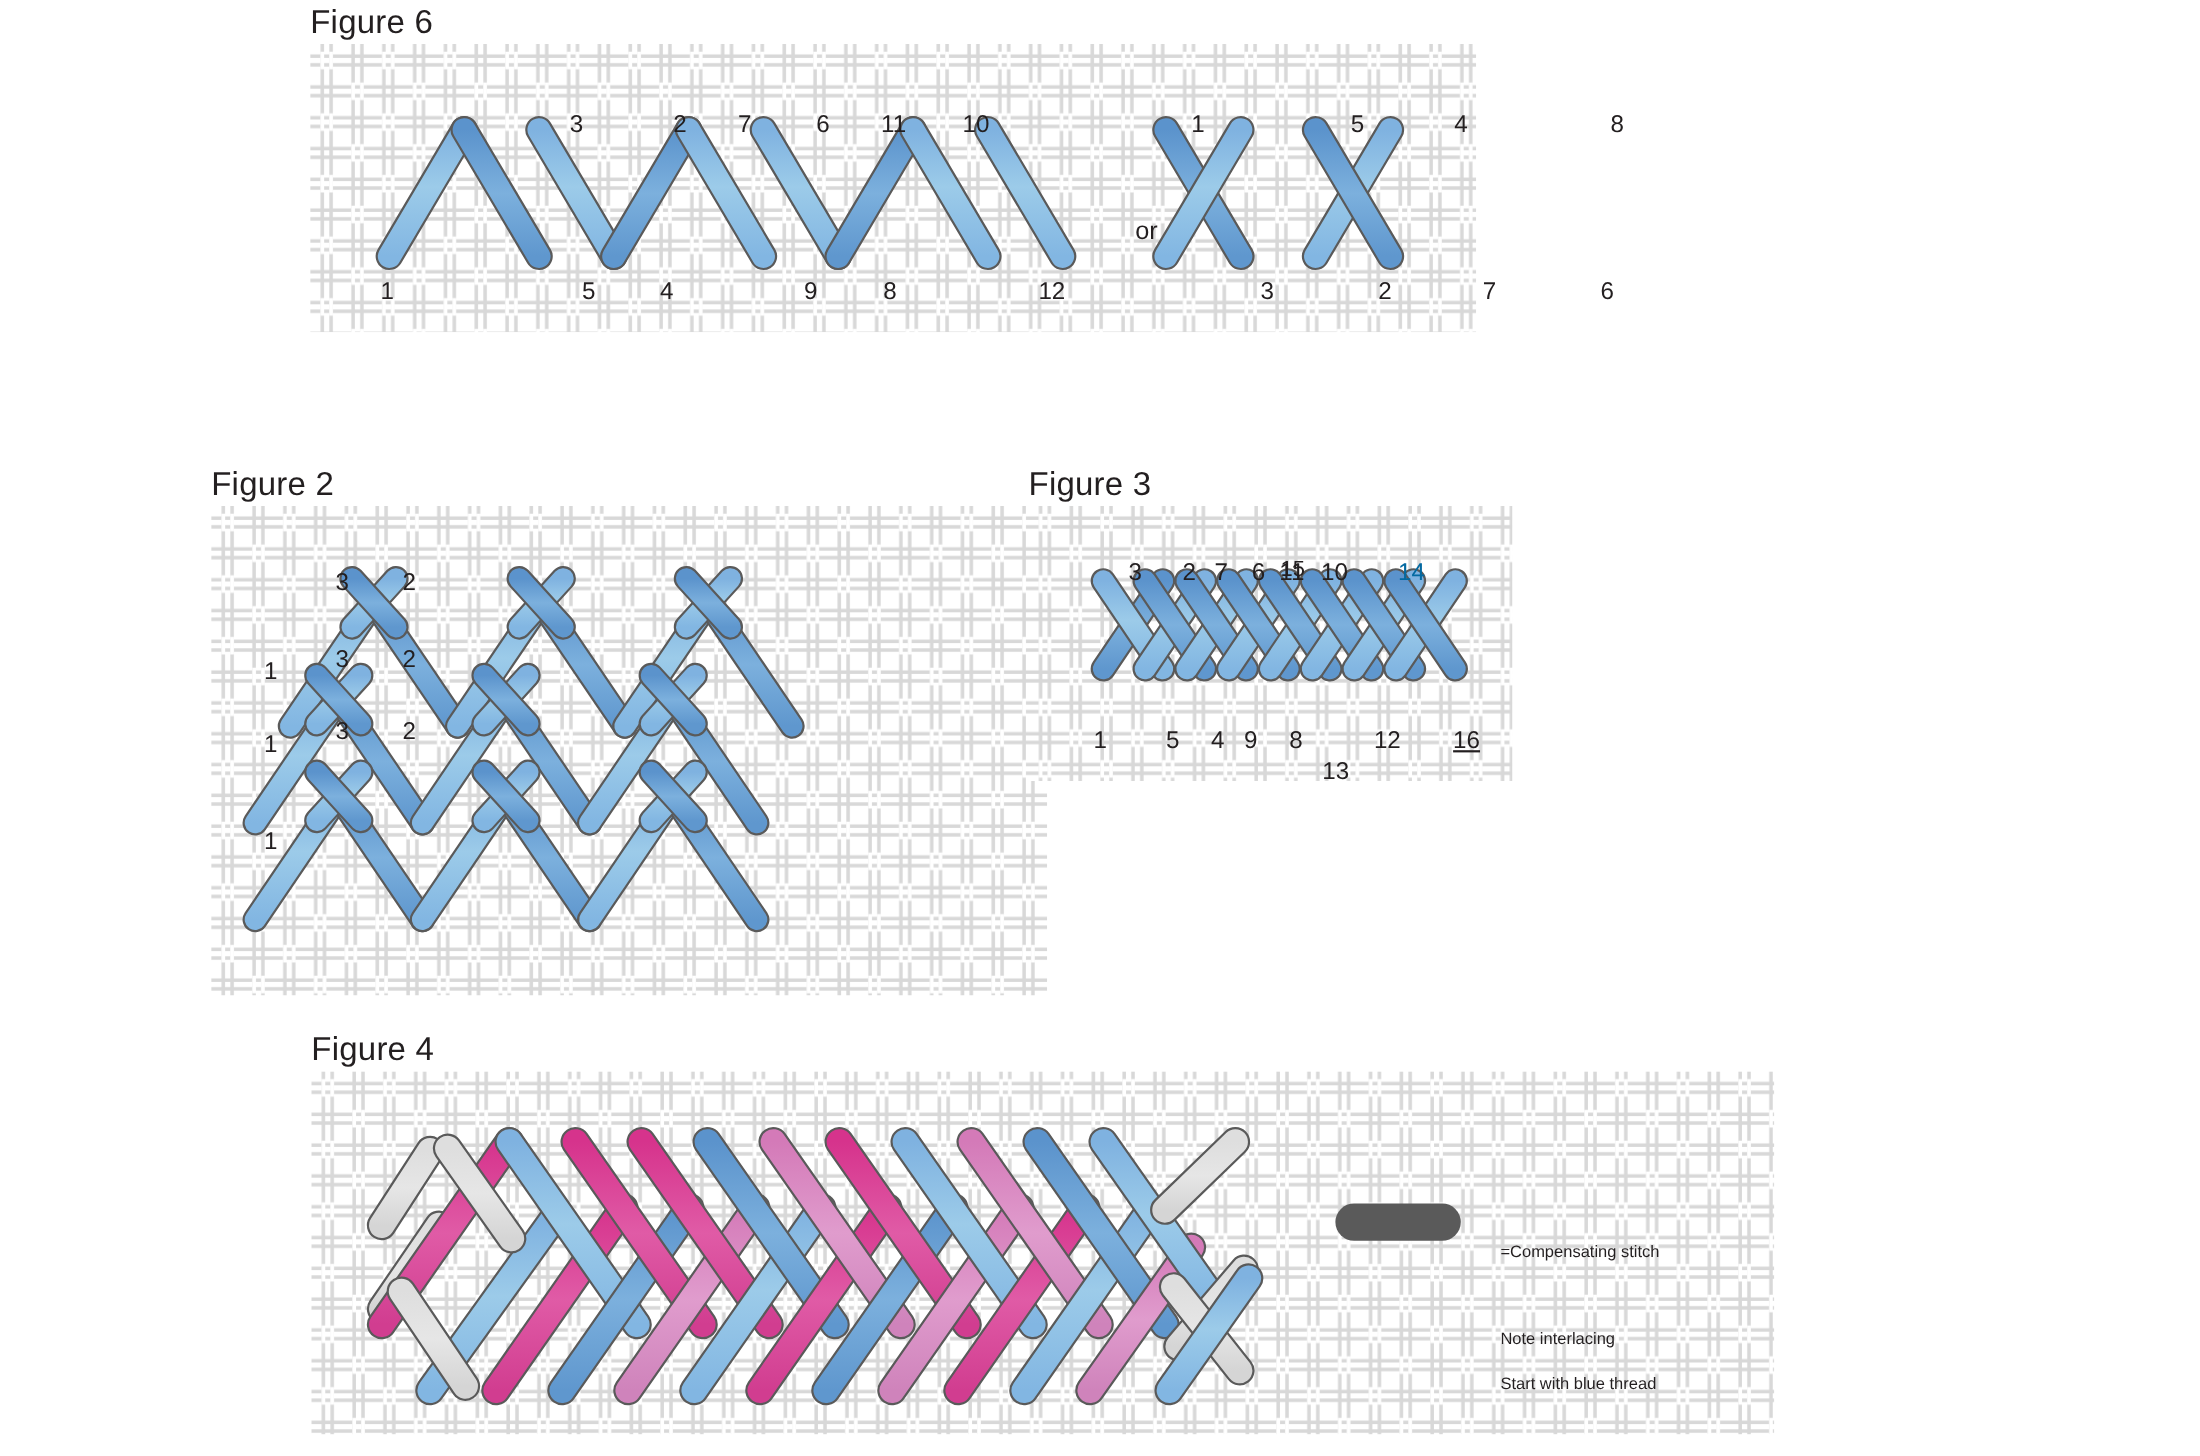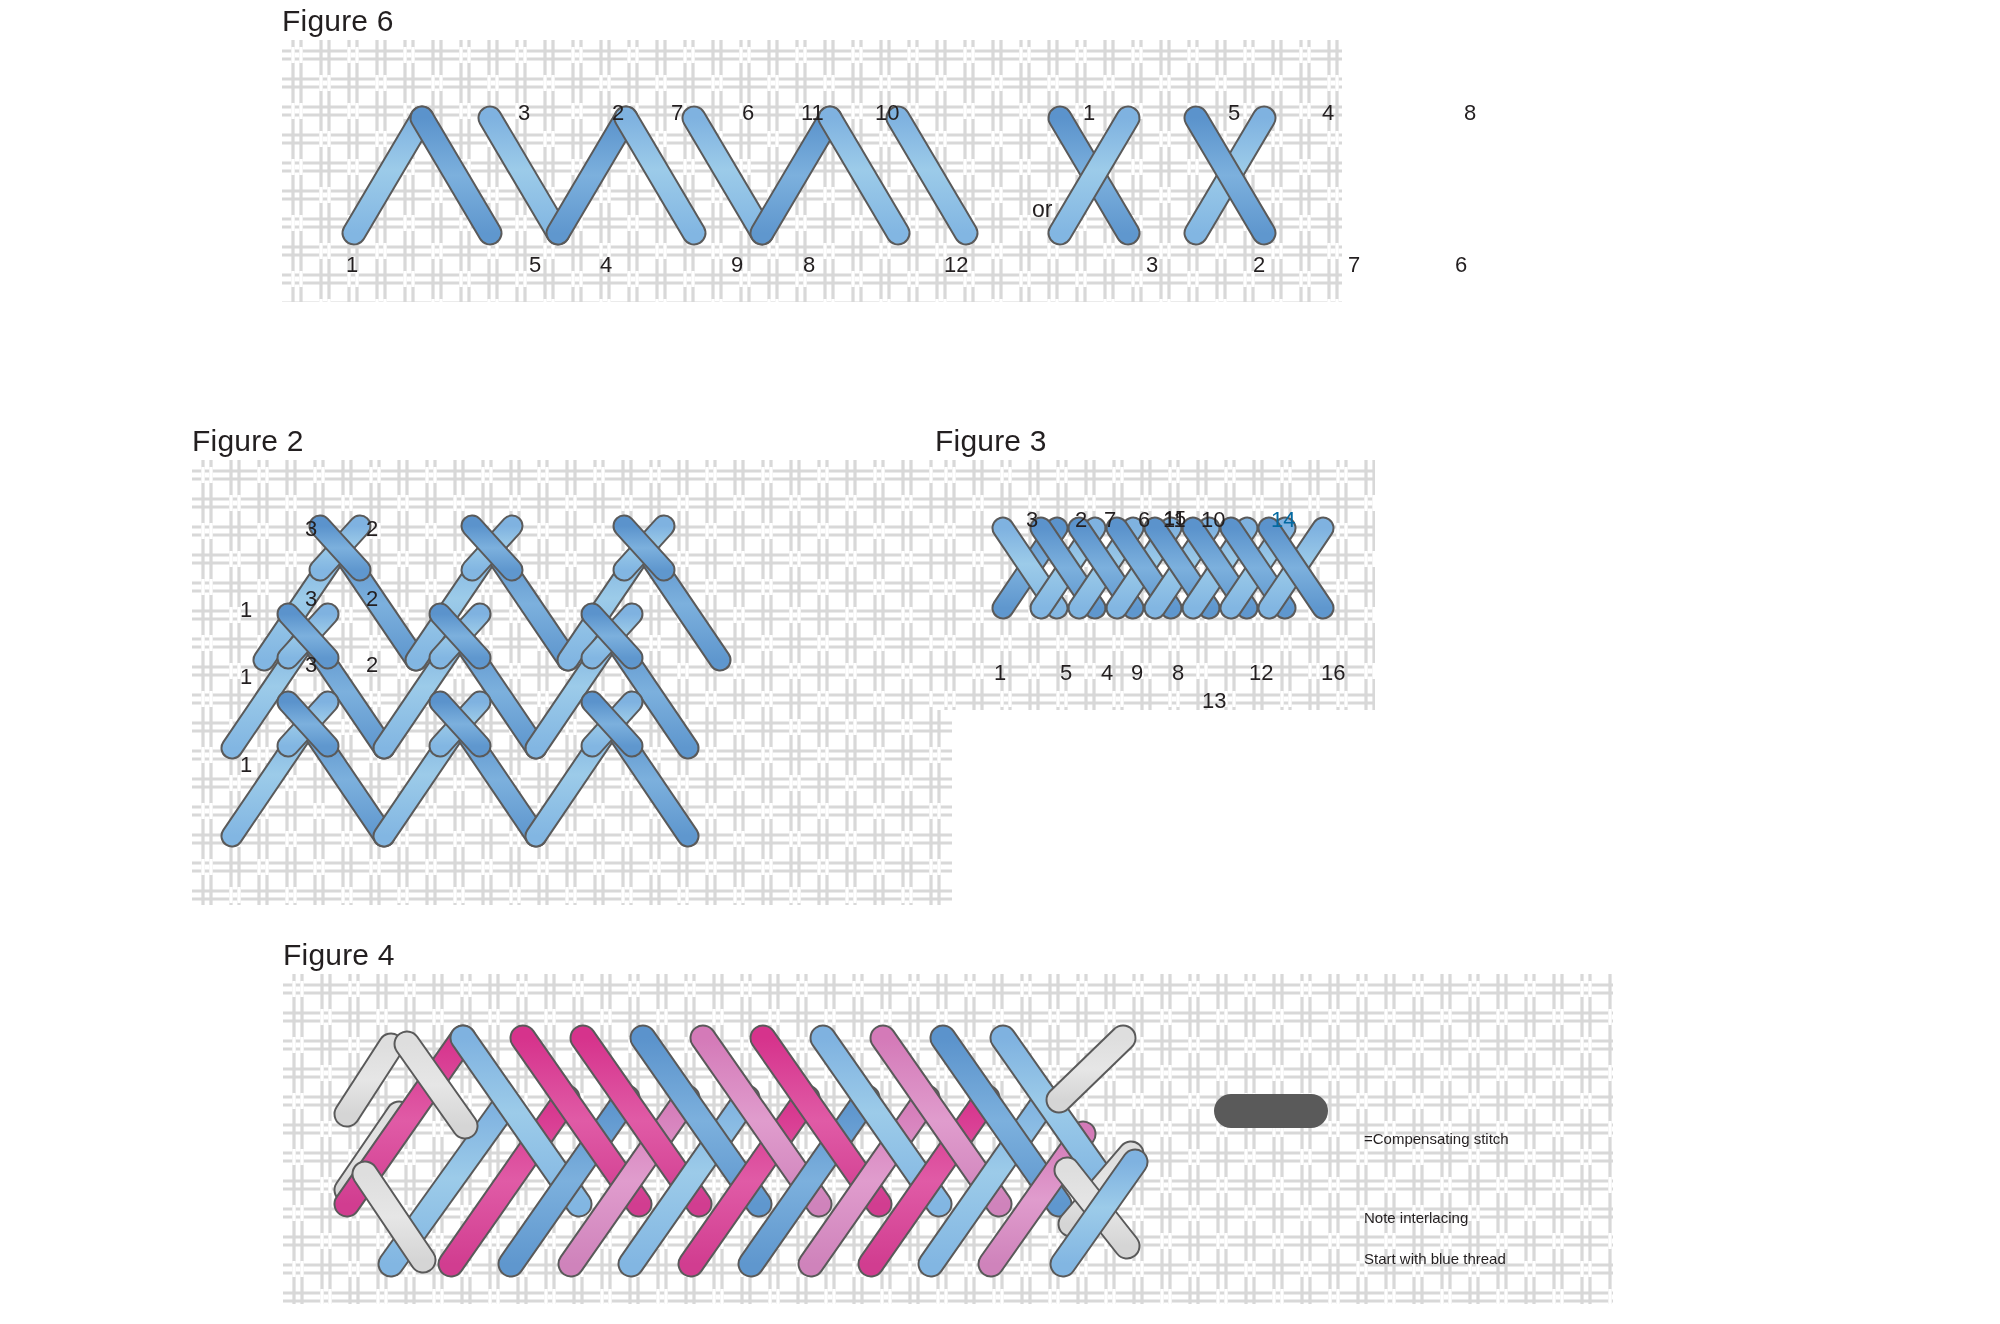--- a/index.html
+++ b/index.html
@@ -523,21 +523,21 @@
 <div style="position:absolute;left:1164px;top:507px;font-size:20px;color:#231f20;">15</div>
 <div style="position:absolute;left:1271px;top:507px;font-size:22px;color:#0369a1;">14</div>
 
 <div style="position:absolute;left:994px;top:660px;font-size:22px;color:#231f20;">1</div>
 <div style="position:absolute;left:1060px;top:660px;font-size:22px;color:#231f20;">5</div>
 <div style="position:absolute;left:1101px;top:660px;font-size:22px;color:#231f20;">4</div>
 <div style="position:absolute;left:1131px;top:660px;font-size:22px;color:#231f20;">9</div>
 <div style="position:absolute;left:1172px;top:660px;font-size:22px;color:#231f20;">8</div>
 <div style="position:absolute;left:1202px;top:660px;font-size:22px;color:#231f20;margin-top:28px;">13</div>
 <div style="position:absolute;left:1249px;top:660px;font-size:22px;color:#231f20;">12</div>
-<div style="position:absolute;left:1321px;top:660px;font-size:22px;color:#231f20;">16</div>
+<div style="position:absolute;left:1321px;top:660px;font-size:22px;color:#231f20;text-decoration:underline;">16</div>
 
 <div class="figure-title" style="left:283px; top:938px;">Figure 4</div>
 
 <div class="panel" style="left:283px; top:974px; width:1330px; height:330px;">
   <svg width="1330" height="330" viewBox="0 0 1330 330" xmlns="http://www.w3.org/2000/svg">
     <defs>
       <pattern id="weave4" x="0" y="0" width="56" height="56" patternUnits="userSpaceOnUse">
         <rect width="56" height="56" fill="#ffffff"></rect>
         <g stroke="#d8d8d8" stroke-width="3.2" fill="none">
           <path d="M0 11 H56"></path>

